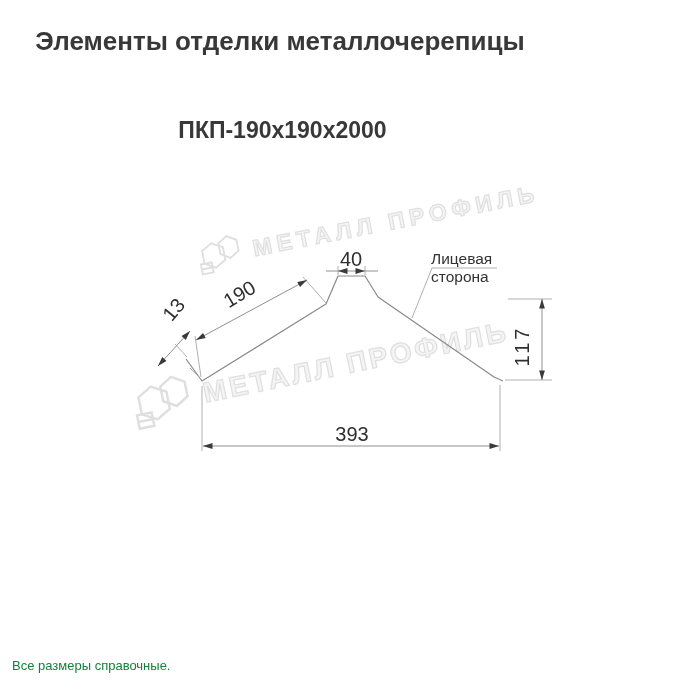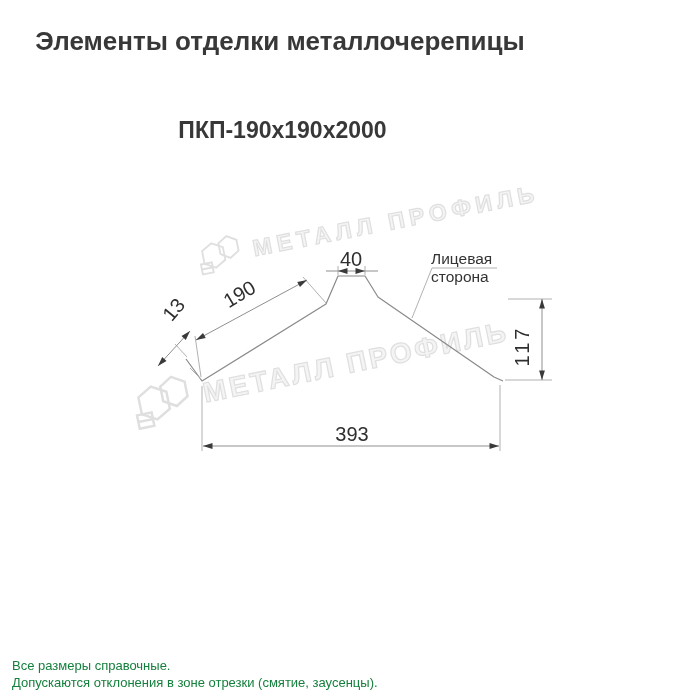--- a/index.html
+++ b/index.html
@@ -110,16 +110,15 @@
 
     <g>
       <polyline class="thin" points="497,268 432,268 412,318"></polyline>
       <text class="facetxt" x="431" y="264">Лицевая</text>
       <text class="facetxt" x="431" y="282">сторона</text>
     </g>
   </svg>
 
   <div class="footer">
     <div>Все размеры справочные.</div>
-    <div>Допускаются отклонения в зоне отрезки (смятие, заусенцы).</div>
   </div>
 
 </div>
 
 </body></html>

